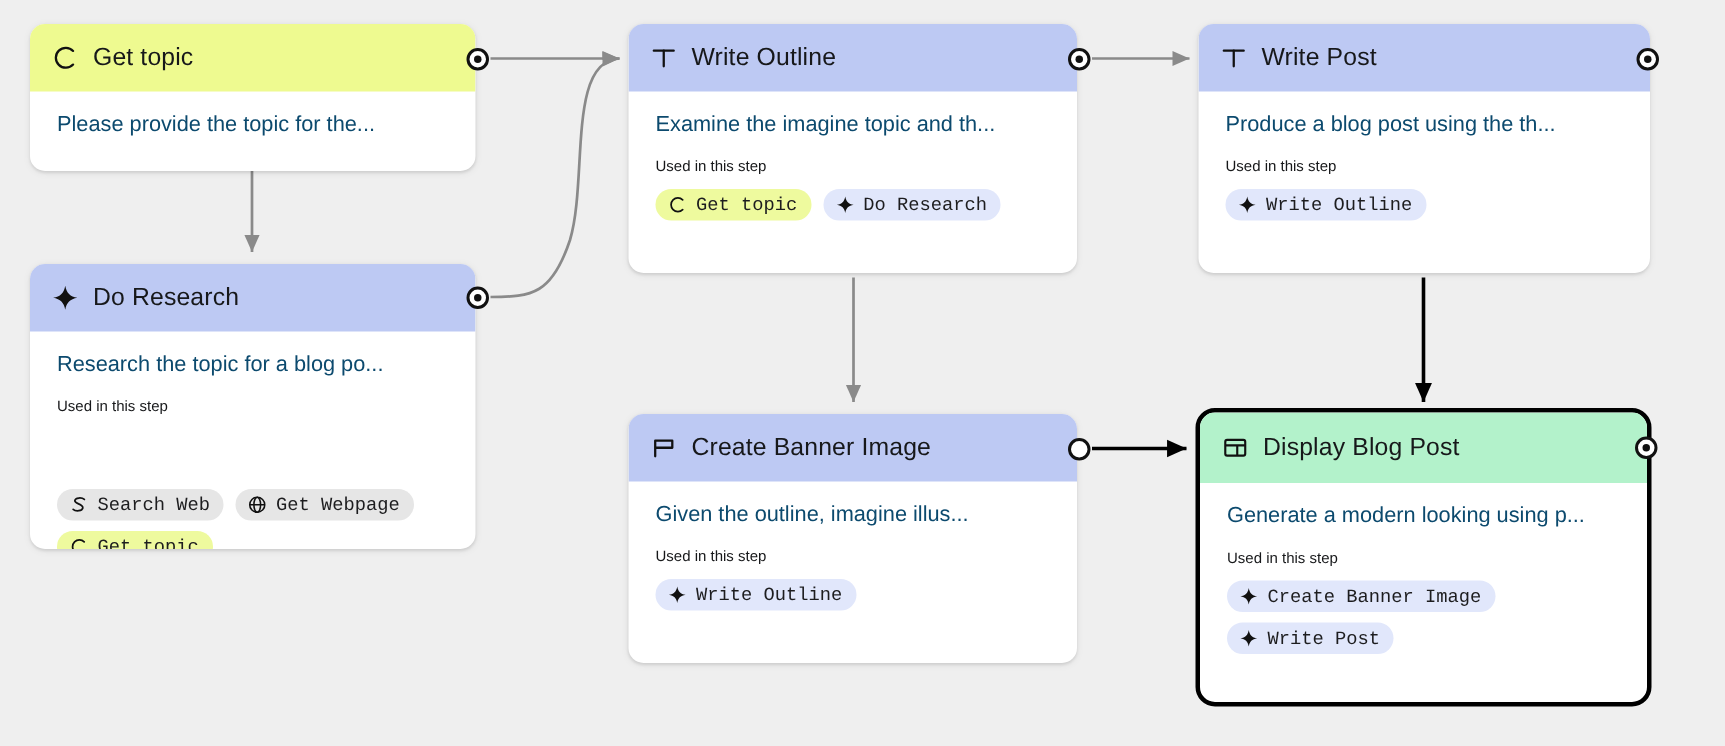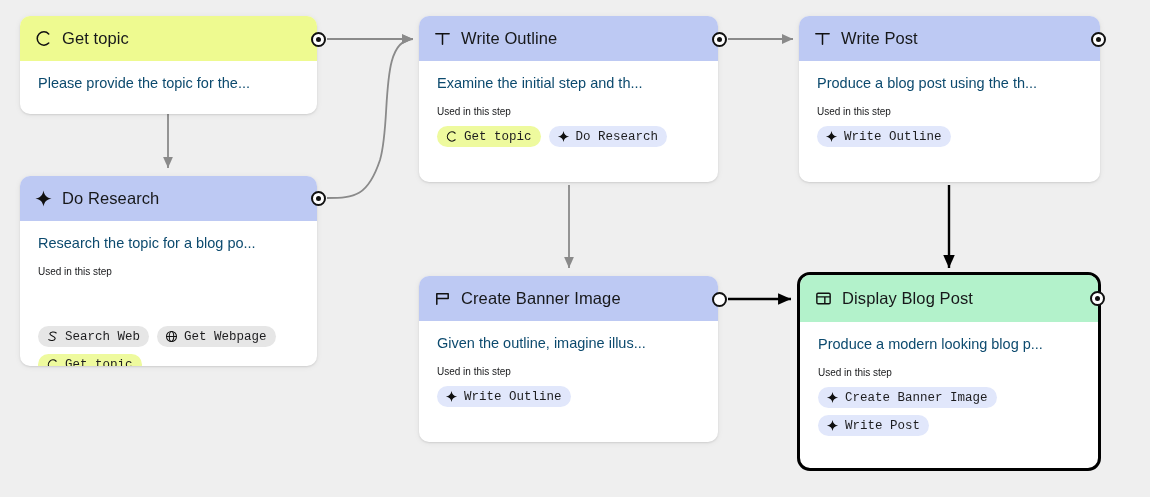--- a/index.html
+++ b/index.html
@@ -202,21 +202,21 @@
     <div class="node-header hdr-blue">
       <span class="node-icon">
         <svg width="19" height="19" viewBox="0 0 20 20">
             <line x1="3" y1="5" x2="17" y2="5" stroke="#111" stroke-width="1.6" stroke-linecap="round"></line>
             <line x1="10" y1="5" x2="10" y2="16" stroke="#111" stroke-width="1.6" stroke-linecap="round"></line>
           </svg>
       </span>
       <span class="node-title">Write Outline</span>
     </div>
     <div class="node-body">
-      <div class="node-desc">Examine the initial step and th...</div>
+      <div class="node-desc">Examine the imagine topic and th...</div>
       <div class="used-label">Used in this step</div>
       <div class="chips">
         <span class="chip chip-yellow">
           <span class="chip-icon">
             <svg width="13" height="13" viewBox="0 0 14 14">
                 <path d="M10.9 3.5 A4.9 4.9 0 1 0 10.9 10.5" stroke="#111" stroke-width="1.25" fill="none" stroke-linecap="round"></path>
               </svg>
           </span>
           <span>Get topic</span>
         </span>
@@ -291,21 +291,21 @@
       <span class="node-icon">
         <svg width="19" height="19" viewBox="0 0 20 20">
           <rect x="3" y="4.5" width="14" height="11" rx="1.3" stroke="#111" stroke-width="1.5" fill="none"></rect>
           <line x1="3" y1="8.3" x2="17" y2="8.3" stroke="#111" stroke-width="1.5"></line>
           <line x1="11.4" y1="8.3" x2="11.4" y2="15.5" stroke="#111" stroke-width="1.5"></line>
         </svg>
       </span>
       <span class="node-title">Display Blog Post</span>
     </div>
     <div class="node-body">
-      <div class="node-desc">Produce a modern looking blog p...</div>
+      <div class="node-desc">Generate a modern looking using p...</div>
       <div class="used-label">Used in this step</div>
       <div class="chips">
         <span class="chip chip-blue">
           <span class="chip-icon">
             <svg width="13" height="13" viewBox="0 0 14 14">
                 <path d="M7 1 C7.6 4.6 9.4 6.4 13 7 C9.4 7.6 7.6 9.4 7 13 C6.4 9.4 4.6 7.6 1 7 C4.6 6.4 6.4 4.6 7 1 Z" fill="#111"></path>
               </svg>
           </span>
           <span>Create Banner Image</span>
         </span>

